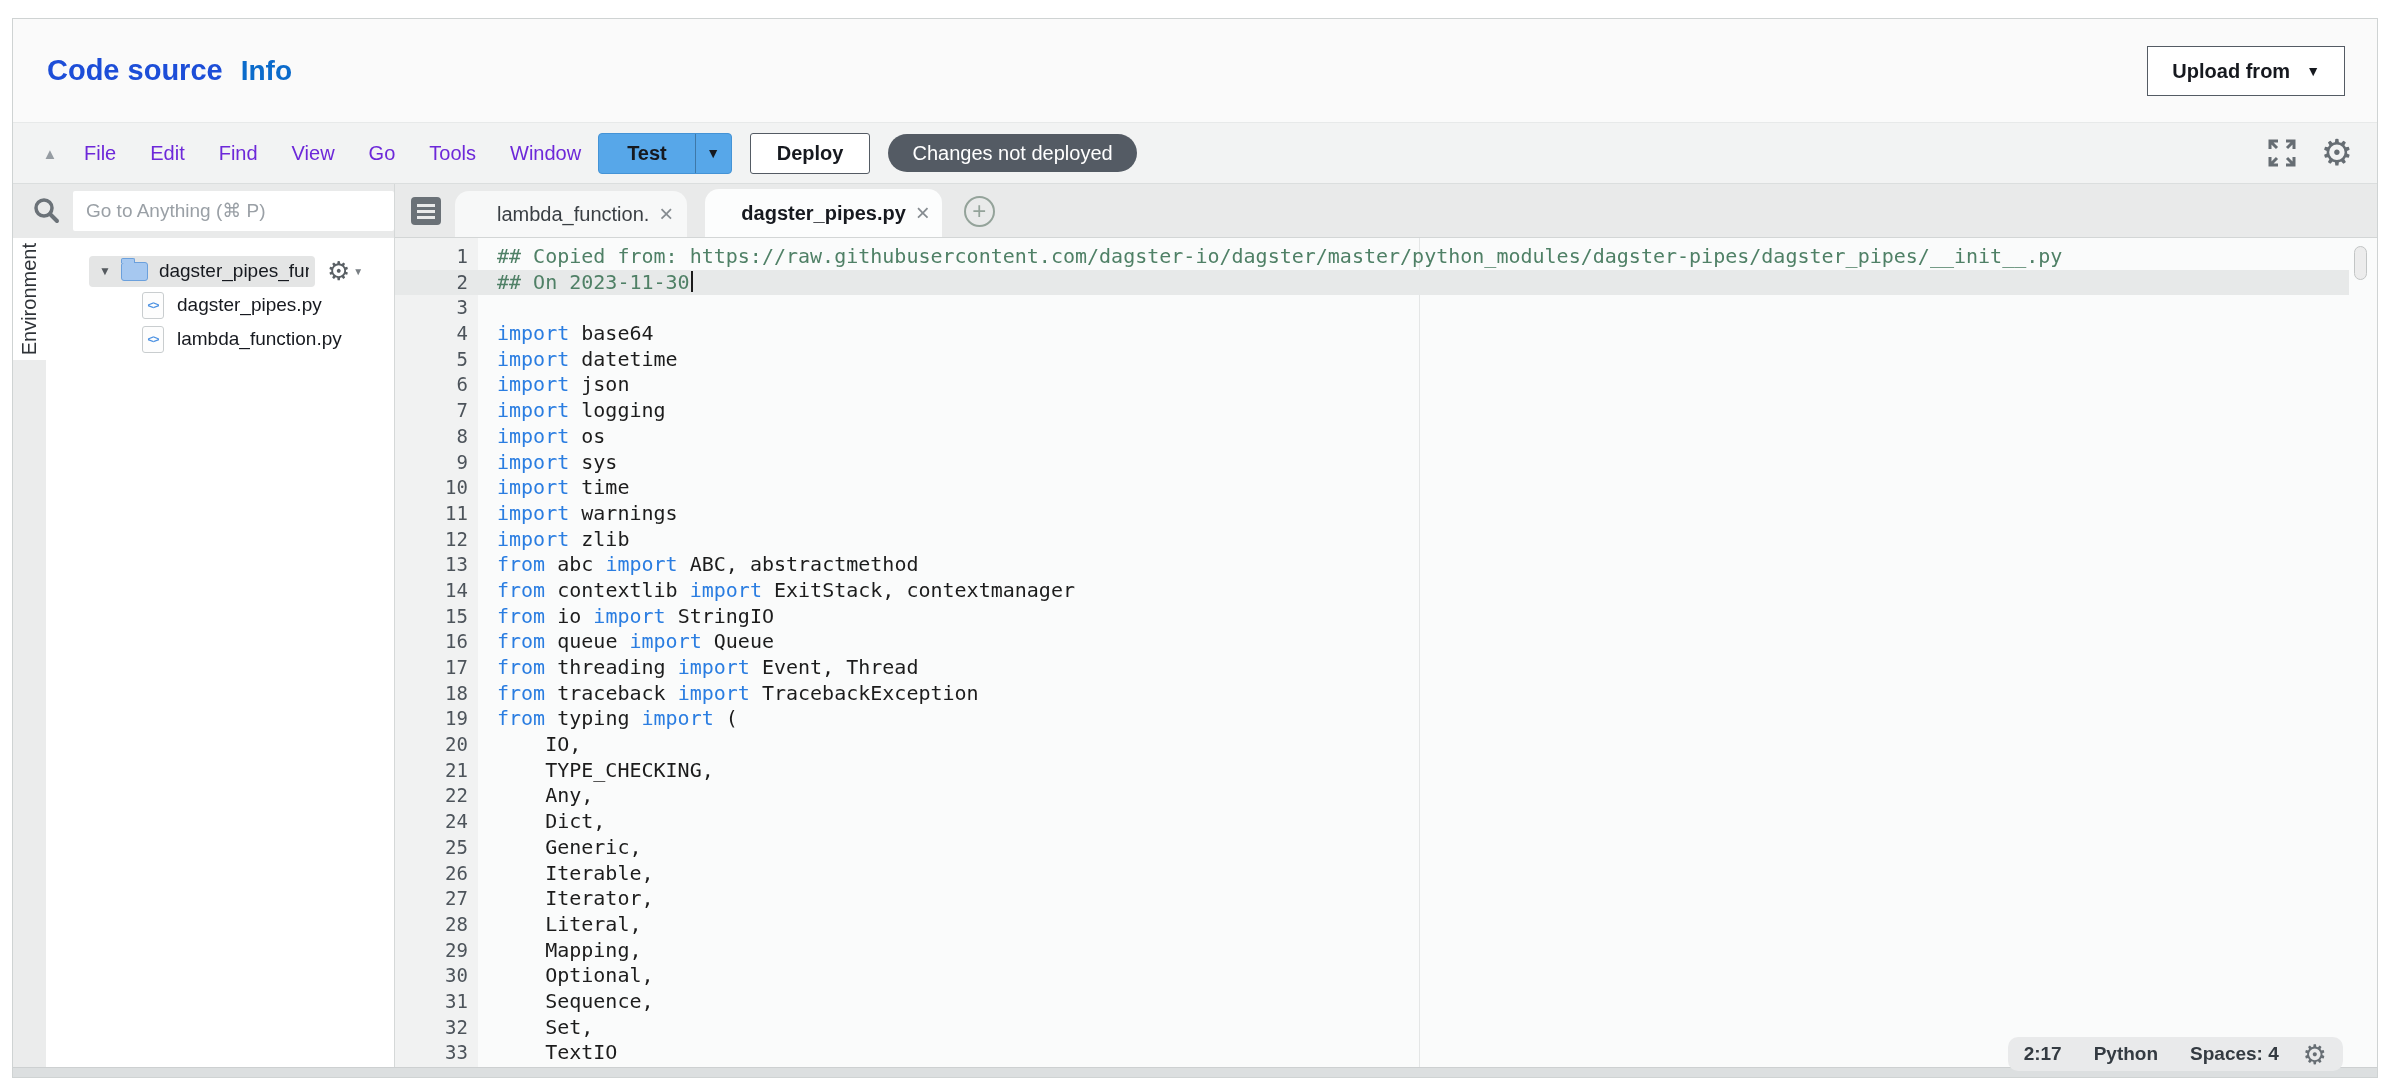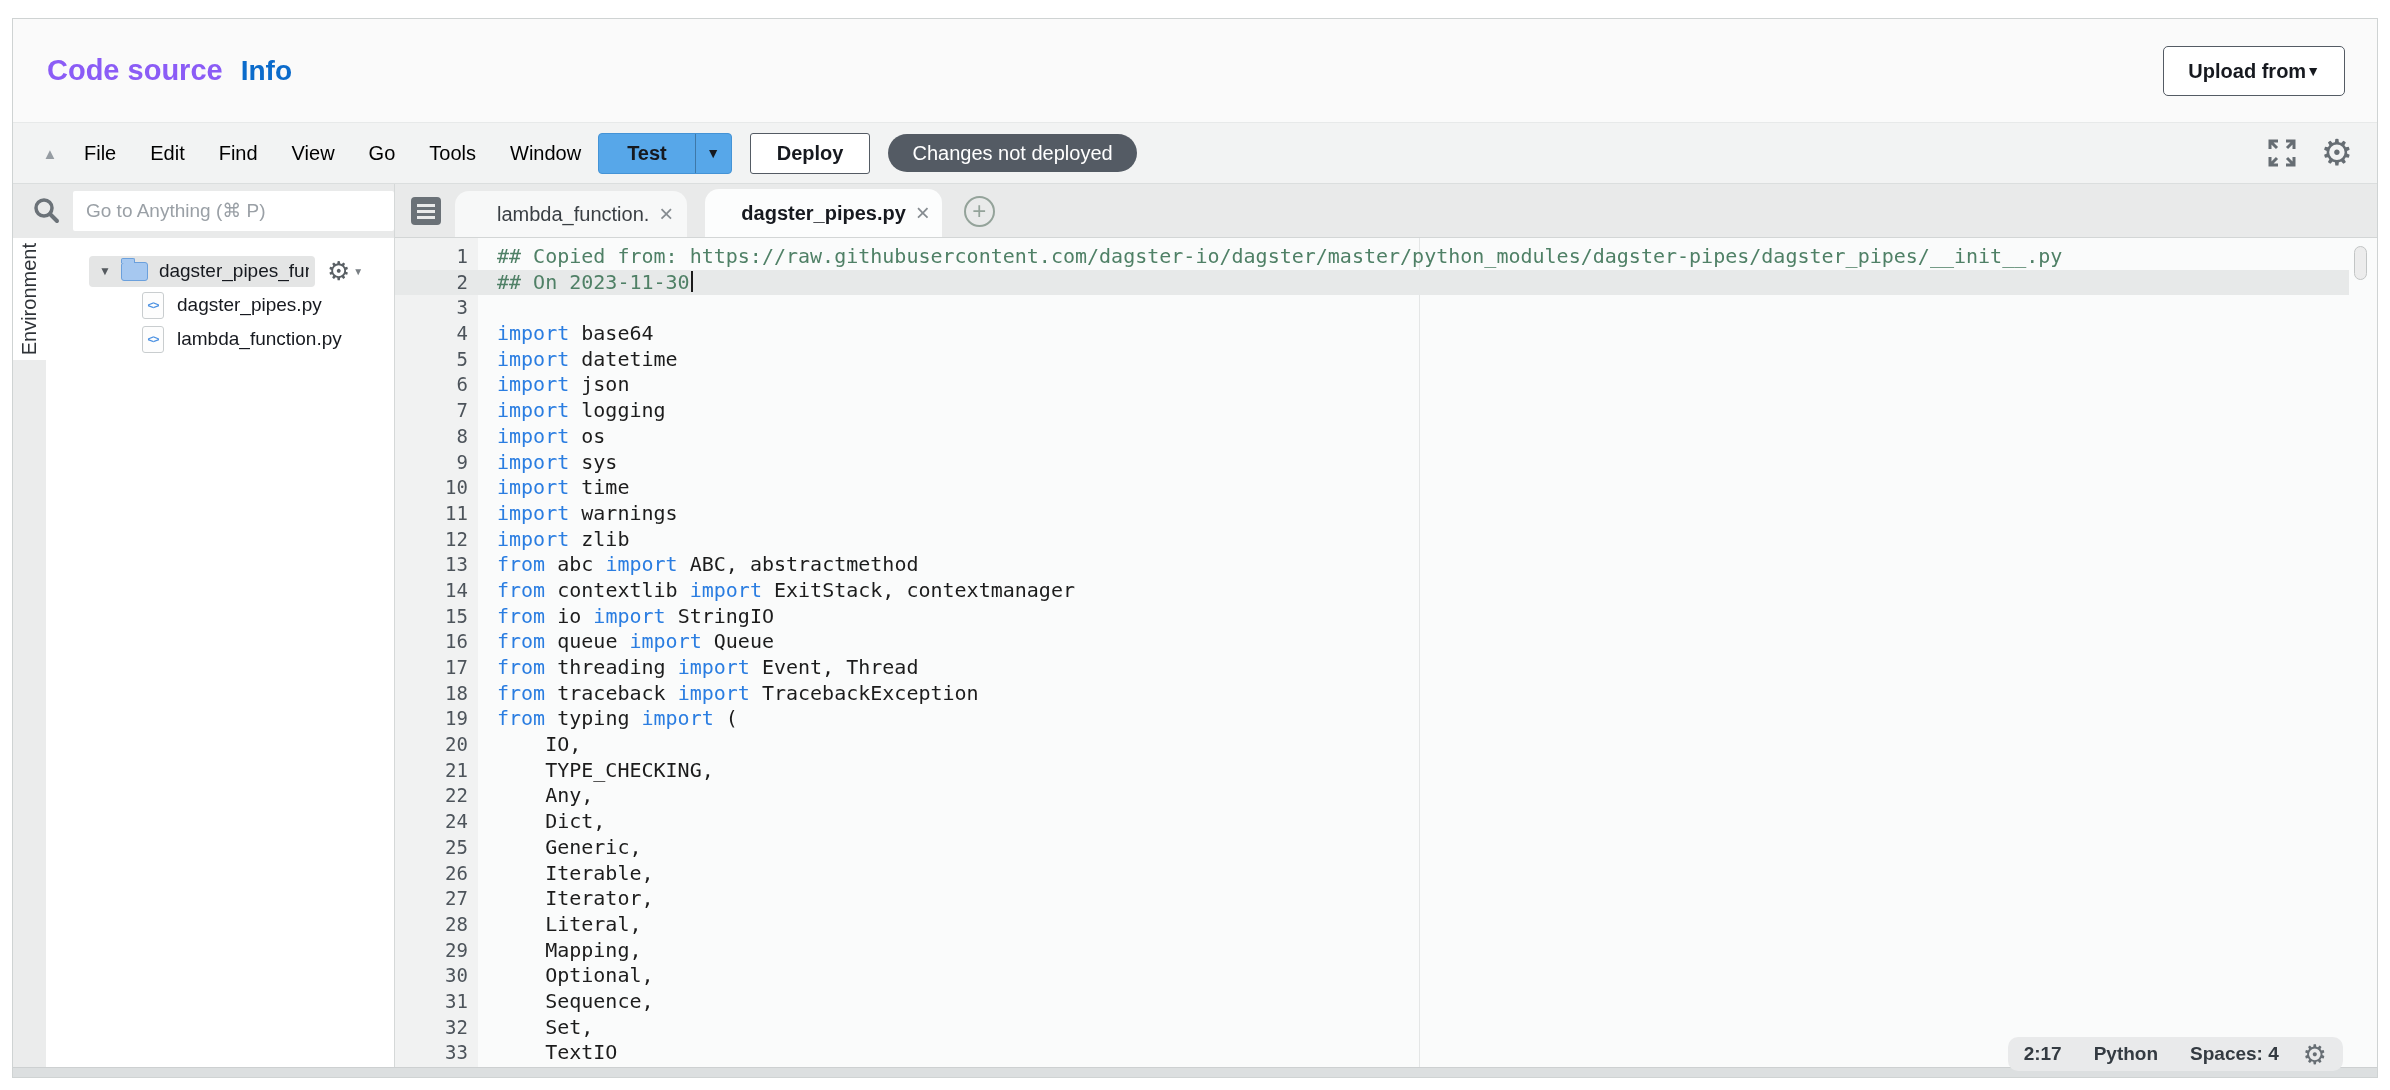--- a/index.html
+++ b/index.html
@@ -5,33 +5,33 @@
   * { margin:0; padding:0; box-sizing:border-box; }
   html,body { width:2390px; height:1090px; background:#fff; overflow:hidden;
               font-family:"Liberation Sans", sans-serif; -webkit-font-smoothing:antialiased; }
 
   .card { position:absolute; left:12px; top:18px; width:2366px; height:1060px;
           background:#fff; border:1px solid #cfd3d3; overflow:hidden; }
 
   
   .hdr { height:104px; background:#fafafa; border-bottom:1px solid #e7e9e9;
          display:flex; align-items:center; position:relative; }
-  .hdr-title { margin-left:34px; font-size:29px; font-weight:bold; color:#8b5cf6; }
+  .hdr-title { margin-left:34px; font-size:29px; font-weight:bold; color:#1d4ed8; }
   .hdr-info  { margin-left:18px; font-size:28px; font-weight:bold; color:#0b6bcb; cursor:pointer; }
   .upload-btn { position:absolute; right:32px; top:27px; height:50px; padding:0 24px;
-                background:#fff; border:1px solid #545b64; border-radius:5px;
+                background:#fff; border:1px solid #545b64; border-radius:0;
                 font-size:20px; font-weight:bold; color:#16191f;
-                display:flex; align-items:center; cursor:pointer; }
+                display:flex; align-items:center; gap:16px; cursor:pointer; }
   .caret-down { font-size:14px; line-height:1; }
 
   
   .menubar { height:61px; background:#f2f3f3; border-bottom:1px solid #dbdede;
              display:flex; align-items:center; padding:0 18px 0 20px; }
   .collapse-icon { width:34px; text-align:center; color:#969ca2; font-size:15px; cursor:pointer; }
-  .menu-item { padding:0 17px; font-size:20px; color:#000000; cursor:pointer;text-align:right; }
+  .menu-item { padding:0 17px; font-size:20px; color:#6d28d9; cursor:pointer;text-align:right; }
   .test-split { display:flex; height:41px; border-radius:4px;
                 overflow:hidden; background:#57a7e9; border:1px solid #4493d6; cursor:pointer; }
   .test-main { padding:0 28px; display:flex; align-items:center;
                font-size:20px; font-weight:bold; color:#16191f; }
   .test-arrow { width:36px; display:flex; align-items:center; justify-content:center;
                 border-left:1px solid rgba(0,0,0,.28); color:#16191f; }
   .deploy-btn { margin-left:18px; height:41px; padding:0 26px; background:#fff;
                 border:1px solid #545b64; border-radius:3px; font-size:20px; font-weight:bold;
                 color:#16191f; display:flex; align-items:center; cursor:pointer; }
   .badge { margin-left:18px; height:38px; padding:0 24px; background:#545b64; color:#fff;

